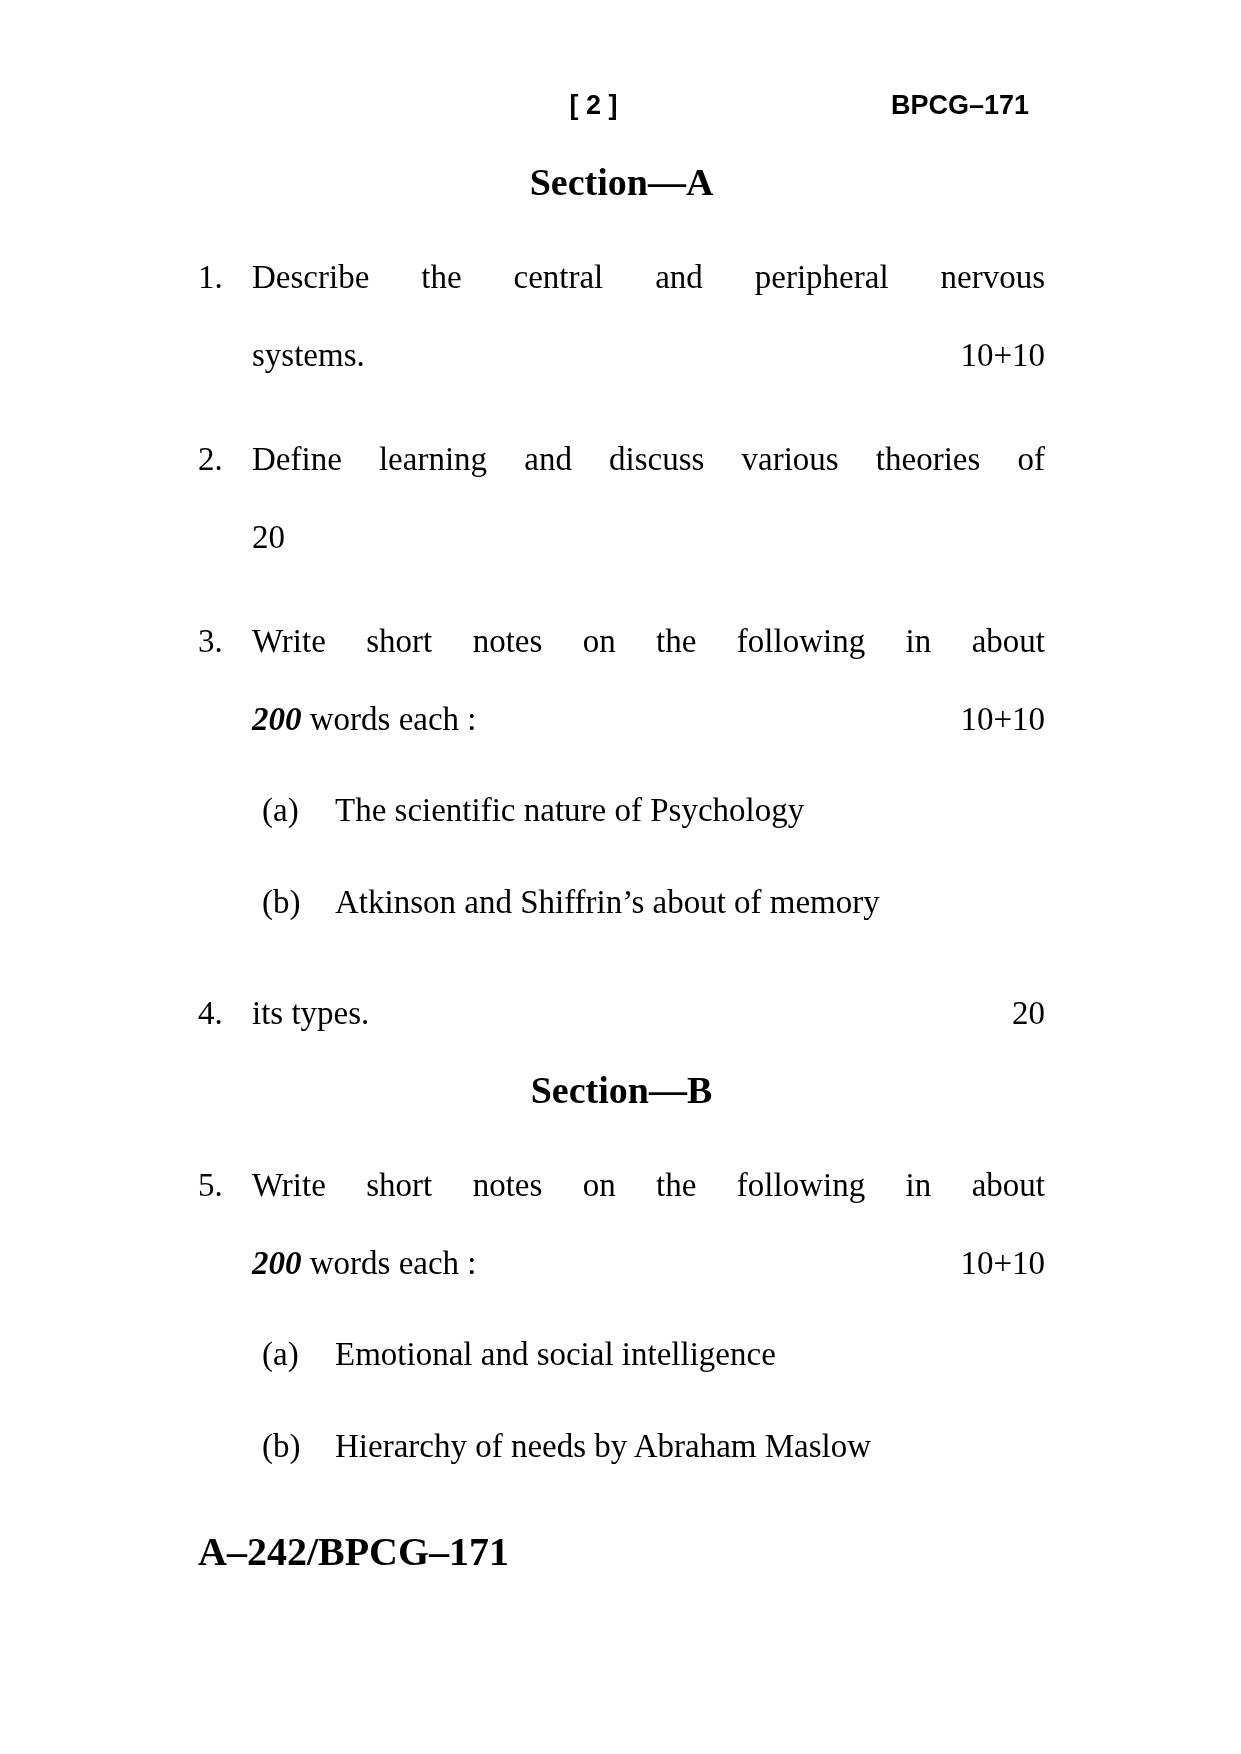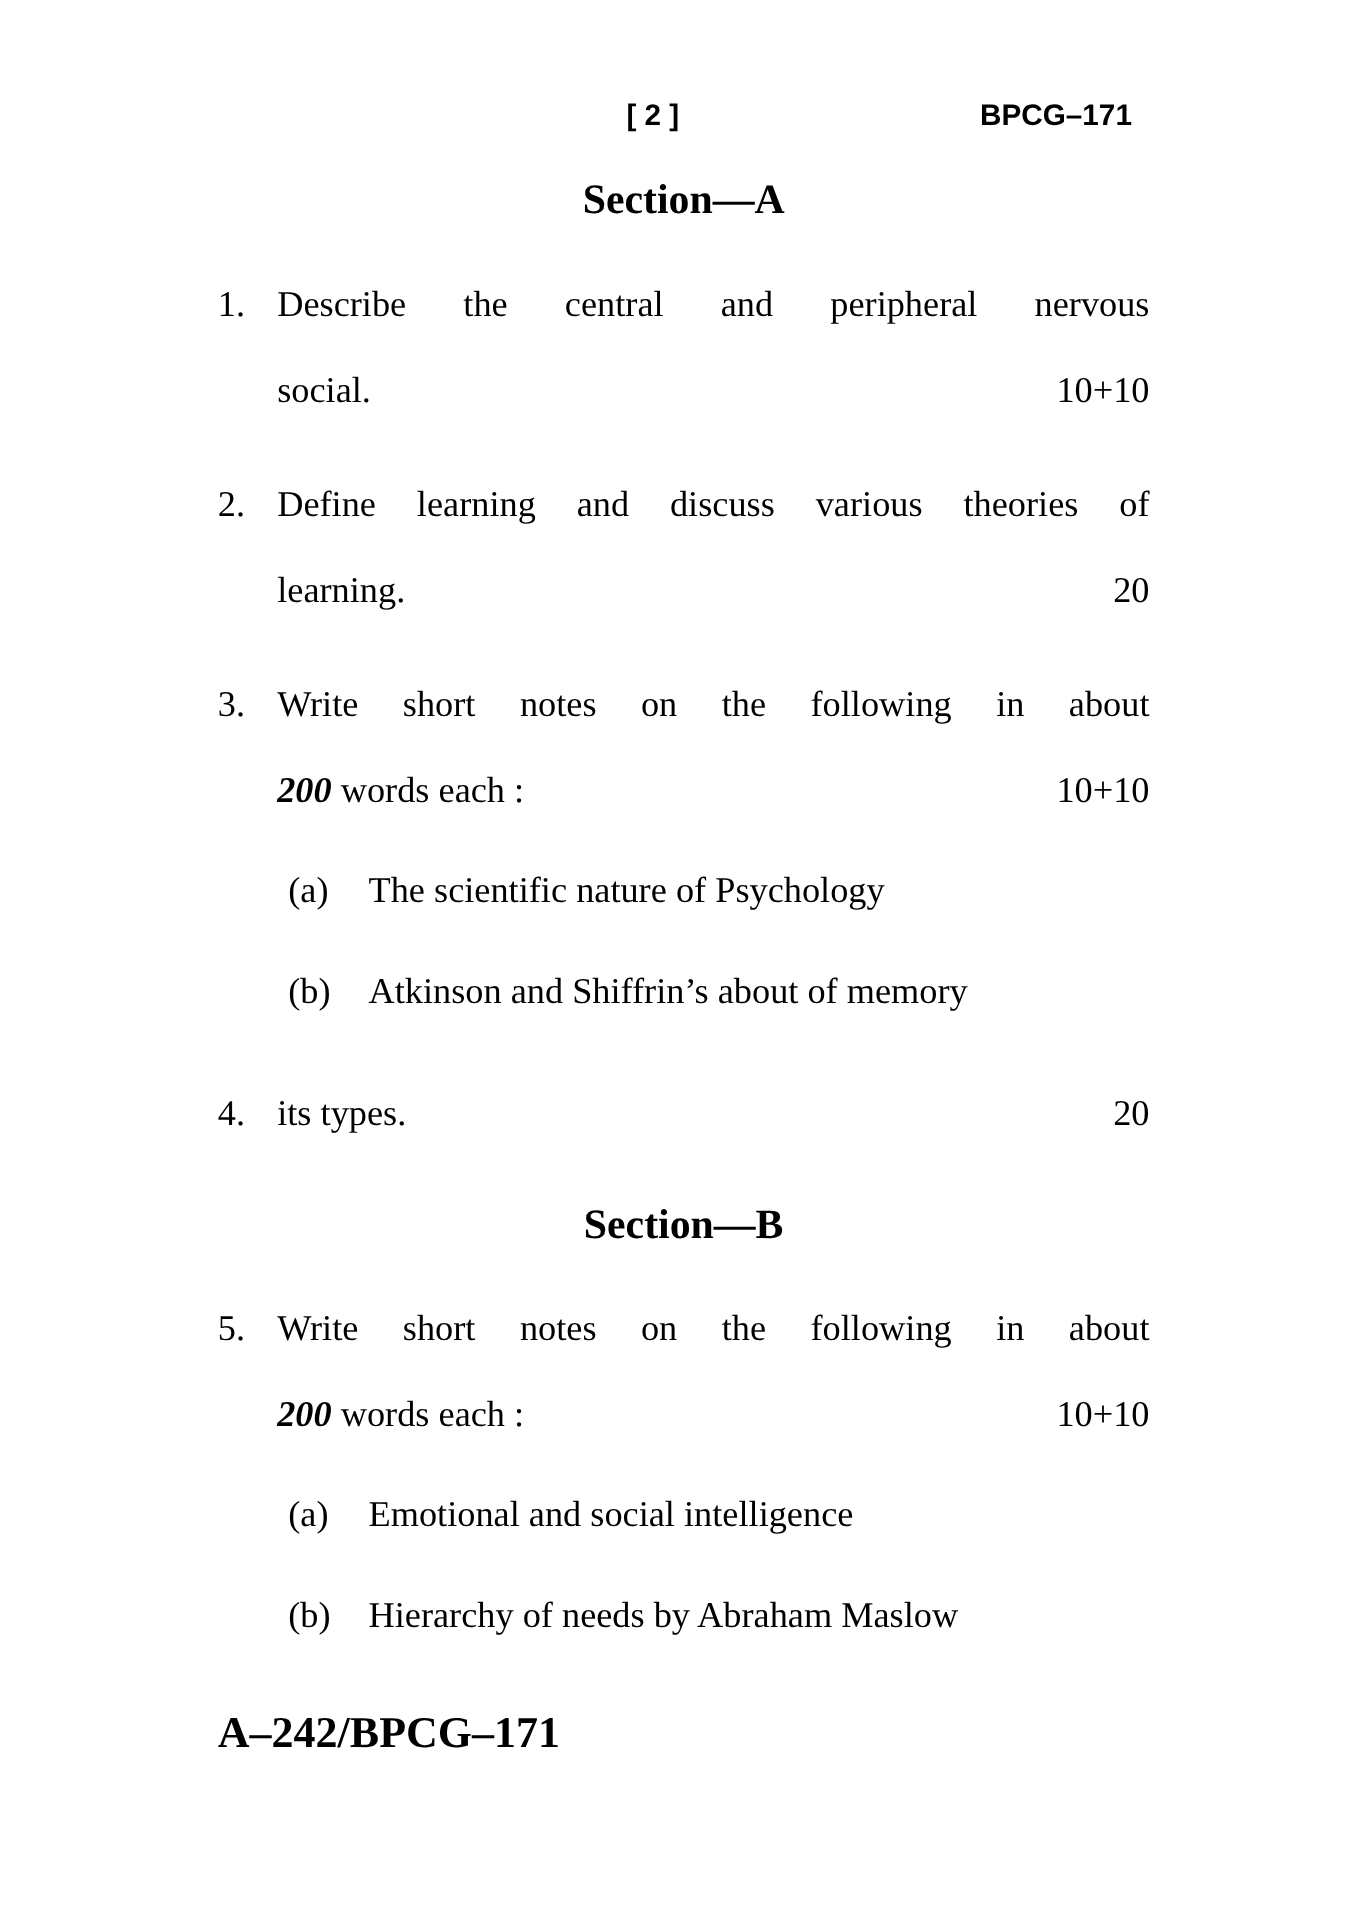--- a/index.html
+++ b/index.html
@@ -38,21 +38,21 @@
     right: 16px; top: 0;
   }
   
   .section-title {
     text-align: center;
     font-weight: bold;
     font-size: 38px;
     line-height: 44px;
     margin-top: 38px;
   }
-  .section-title.second { margin-top: 39px; }
+  .section-title.second { margin-top: 16px; }
   
   .question {
     display: flex;
     margin-top: 26px;
   }
   .question.first-in-section { margin-top: 34px; }
   .q-num {
     flex: none;
     width: 54px;
     font-size: 33px;
@@ -103,32 +103,31 @@
     <div class="paper-code">BPCG–171</div>
   </div>
 
   <div class="section-title">Section—A</div>
 
   <div class="question first-in-section">
     <div class="q-num">1.</div>
     <div class="q-body">
       <div class="q-line justified">Describe the central and peripheral nervous</div>
       <div class="q-line last-line">
-        <span>social.</span>
+        <span>systems.</span>
         <span class="marks">10+10</span>
       </div>
     </div>
   </div>
 
   <div class="question">
     <div class="q-num">2.</div>
     <div class="q-body">
       <div class="q-line justified">Define learning and discuss various theories of</div>
       <div class="q-line last-line">
-        <span>learning.</span>
         <span class="marks">20</span>
       </div>
     </div>
   </div>
 
   <div class="question">
     <div class="q-num">3.</div>
     <div class="q-body">
       <div class="q-line justified">Write short notes on the following in about</div>
       <div class="q-line last-line">

